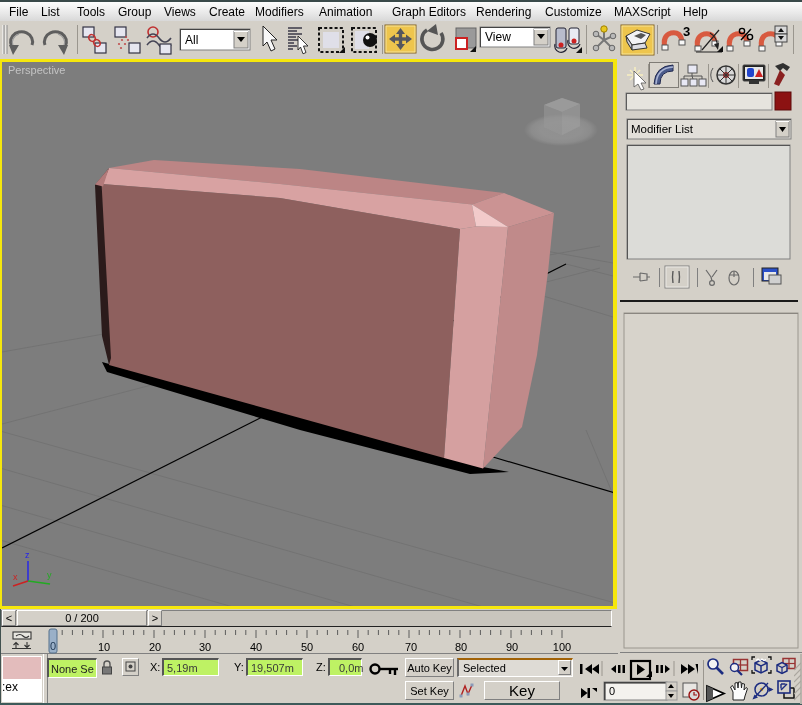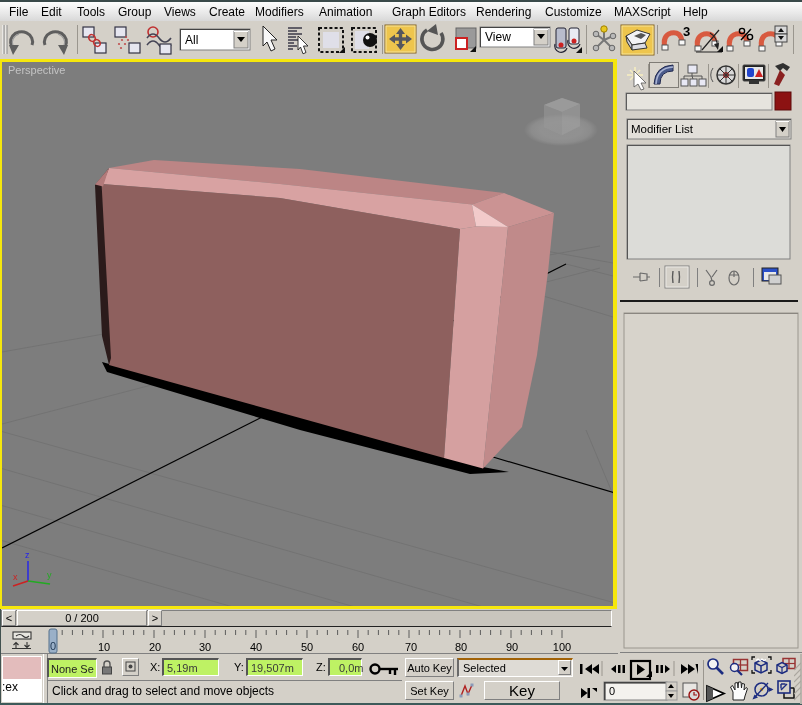--- a/index.html
+++ b/index.html
@@ -21,21 +21,21 @@
  border-bottom:1px solid #fff;border-right:1px solid #fff;box-sizing:border-box;}
 .raise{border-top:1px solid #fff;border-left:1px solid #fff;
  border-bottom:1px solid #808080;border-right:1px solid #808080;box-sizing:border-box;}
 .btn{background:#d4d0c8;}
 .fld{background:#bef264;color:#3a3a3a;font-size:11px;border-top:2px solid #555 !important;border-left:2px solid #555 !important;}
 </style>
 </head>
 <body>
 <div class="abs" id="menubar">
 <span style="left:9px">File</span>
-    <span style="left:41px">Edit</span>
+    <span style="left:41px">List</span>
 <span style="left:77px">Tools</span>
     <span style="left:118px">Group</span>
 <span style="left:164px">Views</span>
     <span style="left:209px">Create</span>
 <span style="left:255px">Modifiers</span>
     <span style="left:319px">Animation</span>
 <span style="left:392px">Graph Editors</span>
     <span style="left:476px">Rendering</span>
 <span style="left:545px">Customize</span>
     <span style="left:614px">MAXScript</span>
@@ -519,21 +519,20 @@
 <div class="abs sunk fld" style="left:328px;top:4px;width:34px;height:18px;line-height:16px;padding-left:9px">0,0m</div>
 
 <div class="abs" style="left:368px;top:6px">
 <svg width="34" height="18">
         <circle cx="7" cy="9" r="4.5" fill="none" stroke="#000" stroke-width="2.4"></circle>
         <line x1="11" y1="9" x2="30" y2="9" stroke="#000" stroke-width="2.4"></line>
         <path d="M22,9 L22,14 M27,9 L27,15" stroke="#000" stroke-width="2.4"></path>
       </svg>
 </div>
 
-<div class="abs sunk" style="left:47px;top:26px;width:355px;height:22px;font-size:12px;color:#000;line-height:20px;padding-left:4px;border-bottom:none;border-right:none">Click and drag to select and move objects</div>
 
 <div class="abs raise btn" style="left:405px;top:4px;width:49px;height:19px;text-align:center;font-size:11px;line-height:18px">Auto Key</div>
 <div class="abs raise btn" style="left:405px;top:27px;width:49px;height:19px;text-align:center;font-size:11px;line-height:18px">Set Key</div>
 
 <div class="abs sunk" style="left:457px;top:4px;width:116px;height:19px;background:#dedbd5;font-size:11px;line-height:17px;padding-left:4px;border-top:2px solid #a16207;border-left:2px solid #6a6a6a">Selected</div>
 <div class="abs raise btn" style="left:558px;top:6px;width:13px;height:15px"><svg width="11" height="13">
         <path d="M2,5 L9,5 L5.5,9 Z" fill="#000"></path>
       </svg></div>
 
 <div class="abs" style="left:457px;top:27px;width:20px;height:19px"><svg width="20" height="19">

